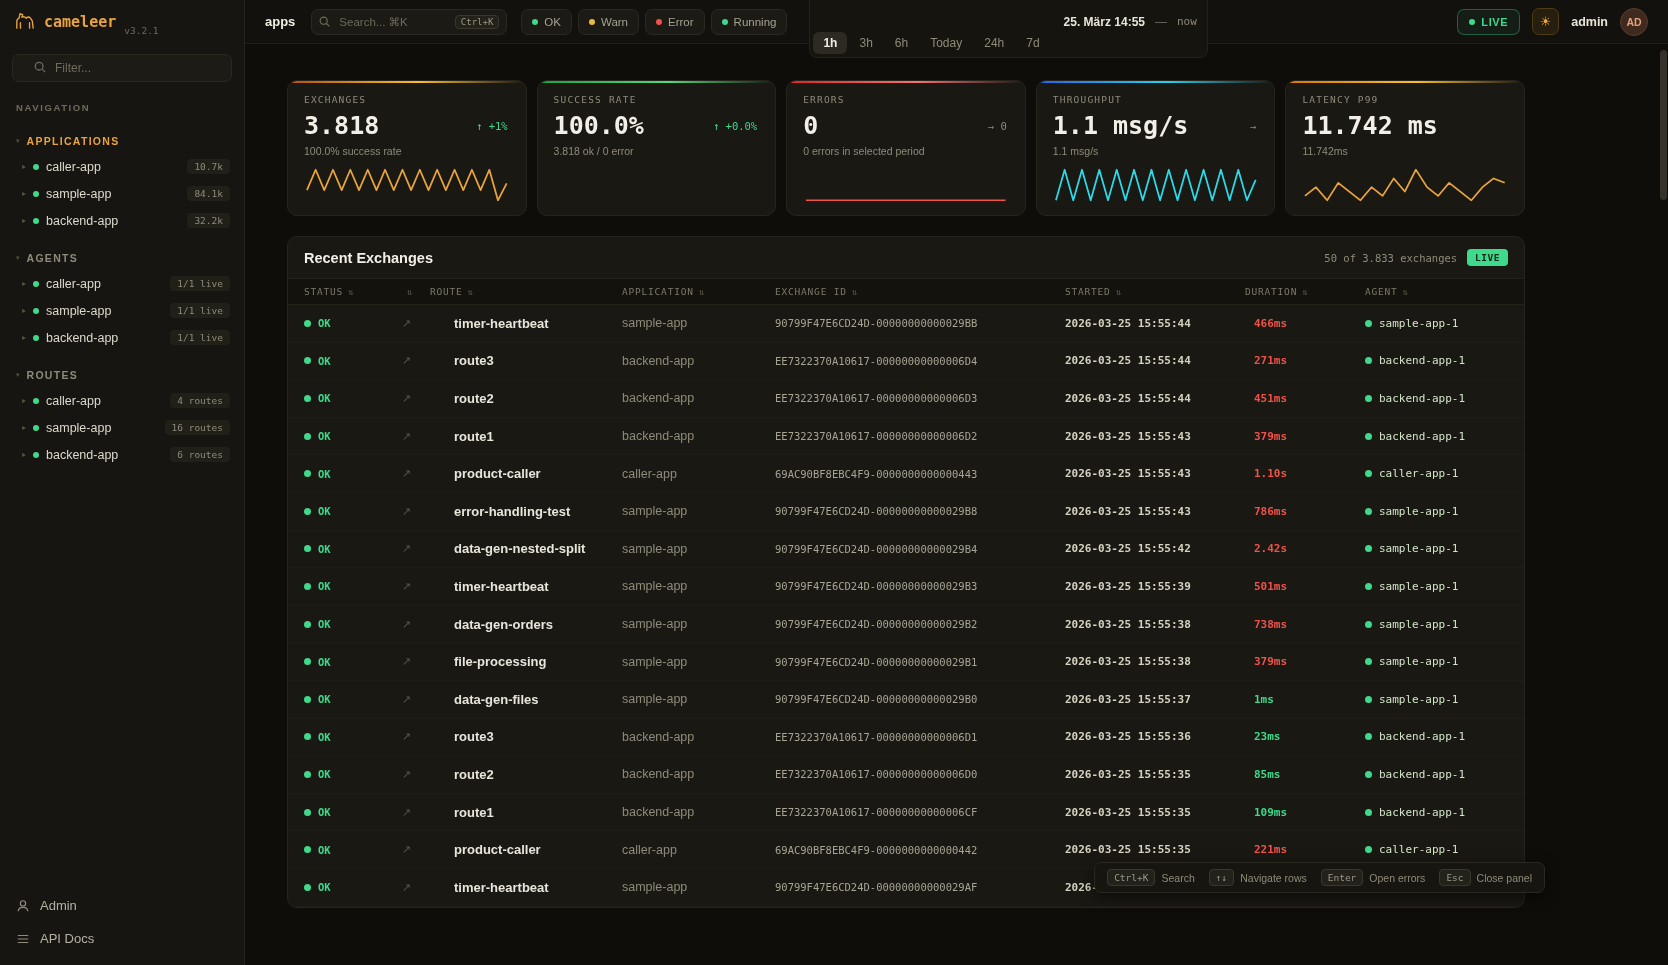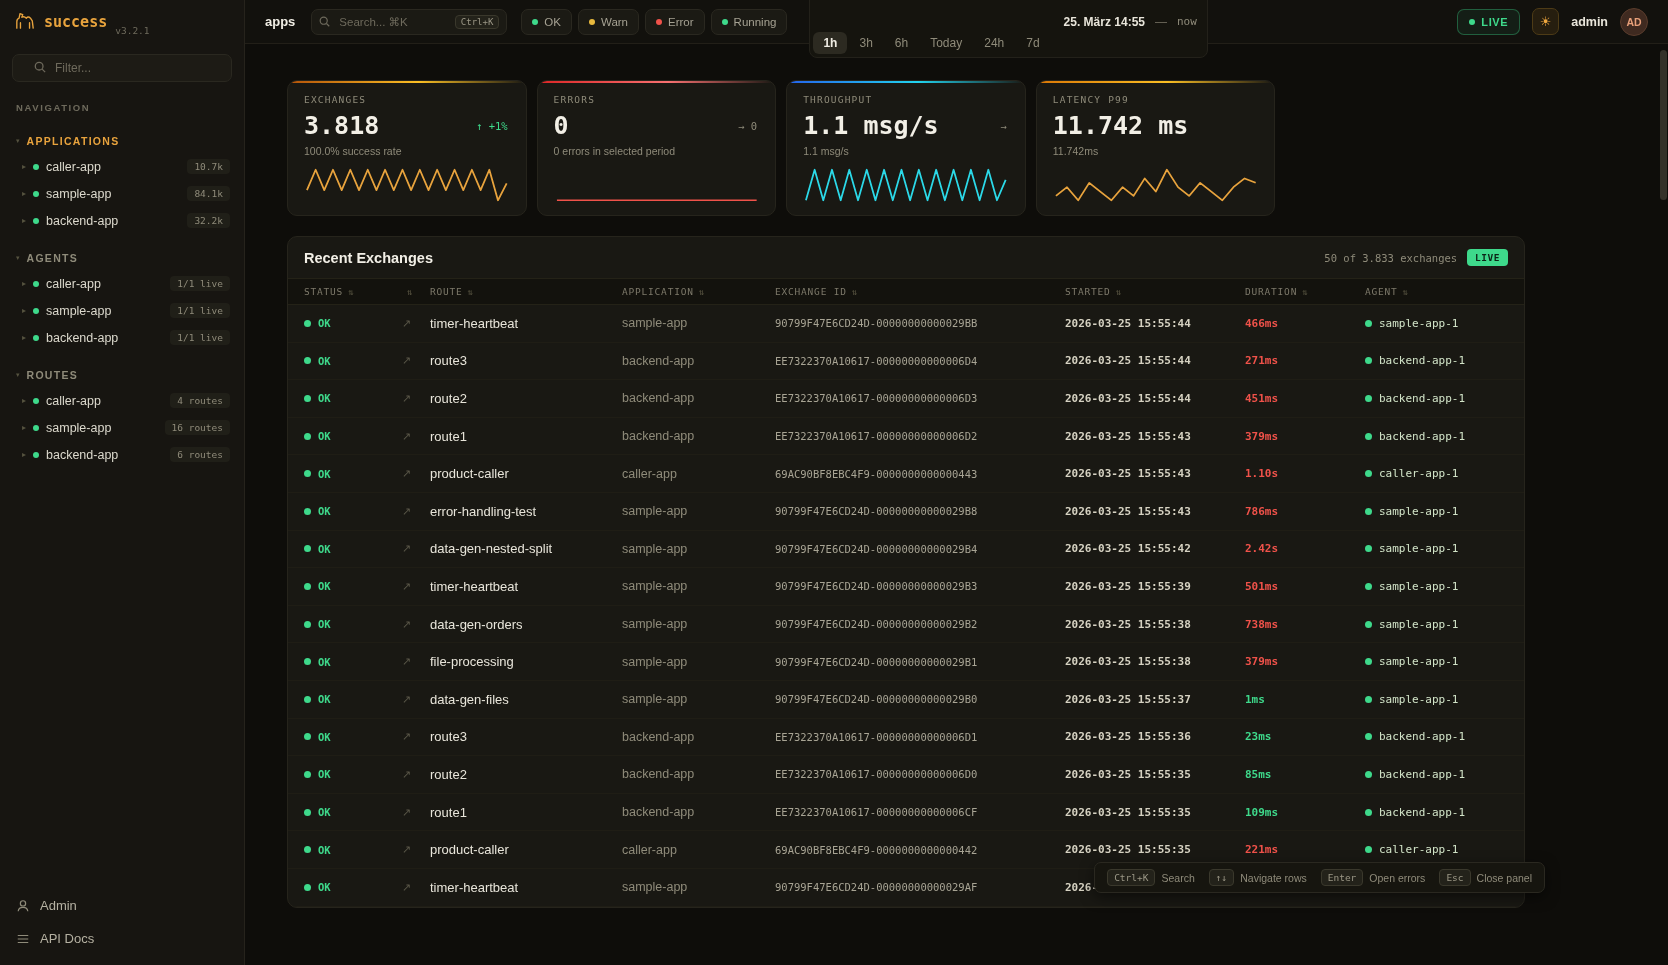--- a/index.html
+++ b/index.html
@@ -94,25 +94,25 @@
          align-items:center;padding:0 16px;}
   .thead{height:27px;background:#13120d;border-top:1px solid #242217;border-bottom:1px solid #242217;}
   .th{font-family:"DejaVu Sans Mono",monospace;font-size:9.5px;letter-spacing:.8px;color:#7d796a;
       display:flex;align-items:center;gap:5px;cursor:pointer;}
   .sort-ico{color:#55523f;font-size:9px;}
   .trow{height:37.6px;border-bottom:1px solid #1f1d15;cursor:pointer;}
   .cell-status{display:flex;align-items:center;gap:7px;font-family:"DejaVu Sans Mono",monospace;
                font-size:10.5px;font-weight:bold;color:#3ed98b;}
   .cell-status .dot{width:7px;height:7px;}
   .cell-link{color:#5a5748;font-size:11px;}
-  .cell-route{font-size:13px;font-weight:400;color:#e8e5da;}
+  .cell-route{font-size:13px;font-weight:700;color:#e8e5da;margin-left:24px;}
   .cell-app{font-size:12.5px;color:#8f8b7a;}
   .cell-id{font-family:"DejaVu Sans Mono",monospace;font-size:10.5px;color:#a8a494;}
   .cell-start{font-family:"DejaVu Sans Mono",monospace;font-size:11px;font-weight:bold;color:#d6d2c2;}
-  .cell-dur{font-family:"DejaVu Sans Mono",monospace;font-size:11px;font-weight:bold;}
+  .cell-dur{font-family:"DejaVu Sans Mono",monospace;font-size:11px;font-weight:bold;margin-left:9px;}
   .cell-dur.slow{color:#f0524a;}
   .cell-dur.fast{color:#3ed98b;}
   .cell-agent{display:flex;align-items:center;gap:7px;font-family:"DejaVu Sans Mono",monospace;
               font-size:11px;color:#d2e4c8;}
   .cell-agent .dot{width:7px;height:7px;}
 
   
   .hints{position:absolute;right:123px;bottom:72px;display:flex;align-items:center;gap:14px;
          background:#16150f;border:1px solid #2a2820;border-radius:7px;padding:6px 12px;
          box-shadow:0 4px 14px rgba(0,0,0,.5);}
@@ -129,21 +129,21 @@
 
 <div class="page">
 
   <aside class="sidebar">
     <div class="logo-row">
       <span>
         <svg width="22" height="20" viewBox="0 0 24 22" fill="none" stroke="#e8a33d" stroke-width="1.5" stroke-linecap="round" stroke-linejoin="round">
           <path d="M3 20 L3 13 Q3 10 5.5 9 L6.5 4 L9.5 5 L8.5 8 Q11 6.5 13.5 9 Q15.5 6.5 18 9 L20 12 L21 20 M7 20 L7 14 M17 20 L17 14"></path>
         </svg>
       </span>
-      <span class="logo-text">success</span>
+      <span class="logo-text">cameleer</span>
       <span class="logo-ver">v3.2.1</span>
     </div>
 
     <div class="side-filter">
       <span>
         <svg width="12" height="12" viewBox="0 0 14 14" fill="none" stroke="#6e6a5c" stroke-width="1.5">
             <circle cx="6" cy="6" r="4.5"></circle>
             <path d="M9.5 9.5 L13 13"></path>
           </svg>
       </span>
@@ -337,20 +337,30 @@
     <div class="stat-line">
       <span class="stat-value">3.818</span>
       <span class="stat-trend" style="color: rgb(62, 217, 139);">↑ +1%</span>
     </div>
     <div class="stat-sub">100.0% success rate</div>
     <svg class="spark" preserveAspectRatio="none" viewBox="0 0 210 40">
               <polyline points="3.0,25.7 11.9,3.0 20.7,25.7 29.6,3.0 38.5,25.7 47.3,3.0 56.2,25.7 65.1,3.0 74.0,25.7 82.8,3.0 91.7,25.7 100.6,3.0 109.4,25.7 118.3,3.0 127.2,25.7 136.0,3.0 144.9,25.7 153.8,3.0 162.7,25.7 171.5,3.0 180.4,25.7 189.3,3.0 198.1,37.0 207.0,18.1" fill="none" stroke="#e8a33d" stroke-width="1.8" stroke-linejoin="round"></polyline>
             </svg>
   </div>
 
+  <div class="stat-card">
+    <div class="stat-accent" style="background: linear-gradient(90deg, rgb(22, 163, 74), rgb(74, 222, 128) 55%, transparent);"></div>
+    <div class="stat-title">SUCCESS RATE</div>
+    <div class="stat-line">
+      <span class="stat-value">100.0%</span>
+      <span class="stat-trend" style="color: rgb(62, 217, 139);">↑ +0.0%</span>
+    </div>
+    <div class="stat-sub">3.818 ok / 0 error</div>
+    <svg class="spark" preserveAspectRatio="none" style="visibility: hidden;"></svg>
+  </div>
 
   <div class="stat-card">
     <div class="stat-accent" style="background: linear-gradient(90deg, rgb(220, 38, 38), rgb(248, 113, 113) 55%, transparent);"></div>
     <div class="stat-title">ERRORS</div>
     <div class="stat-line">
       <span class="stat-value">0</span>
       <span class="stat-trend" style="color: rgb(143, 139, 122);">→ 0</span>
     </div>
     <div class="stat-sub">0 errors in selected period</div>
     <svg class="spark" preserveAspectRatio="none" viewBox="0 0 210 40">

